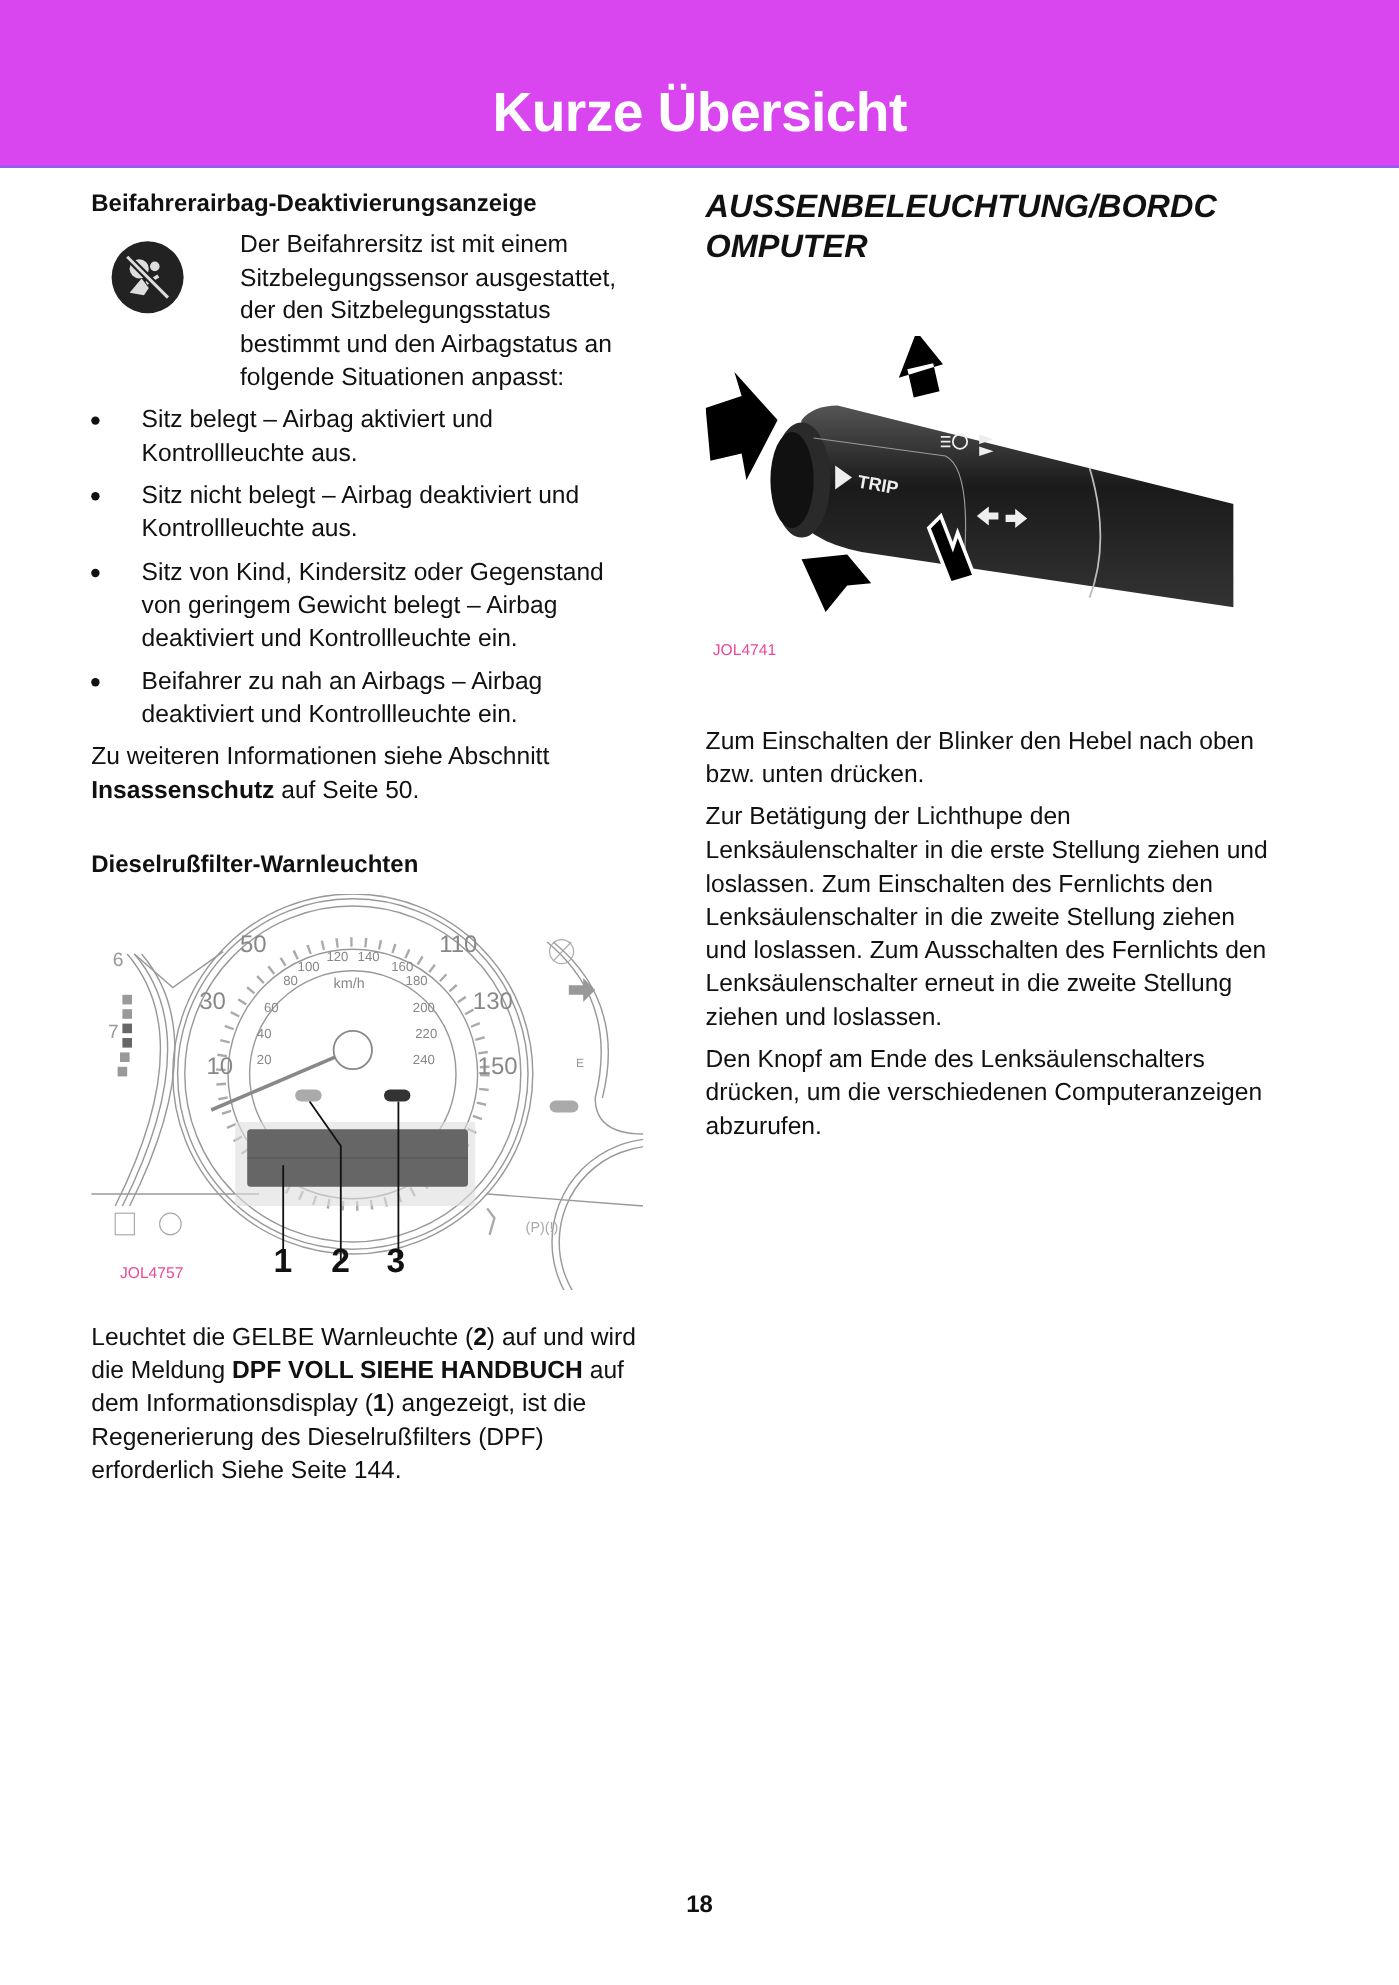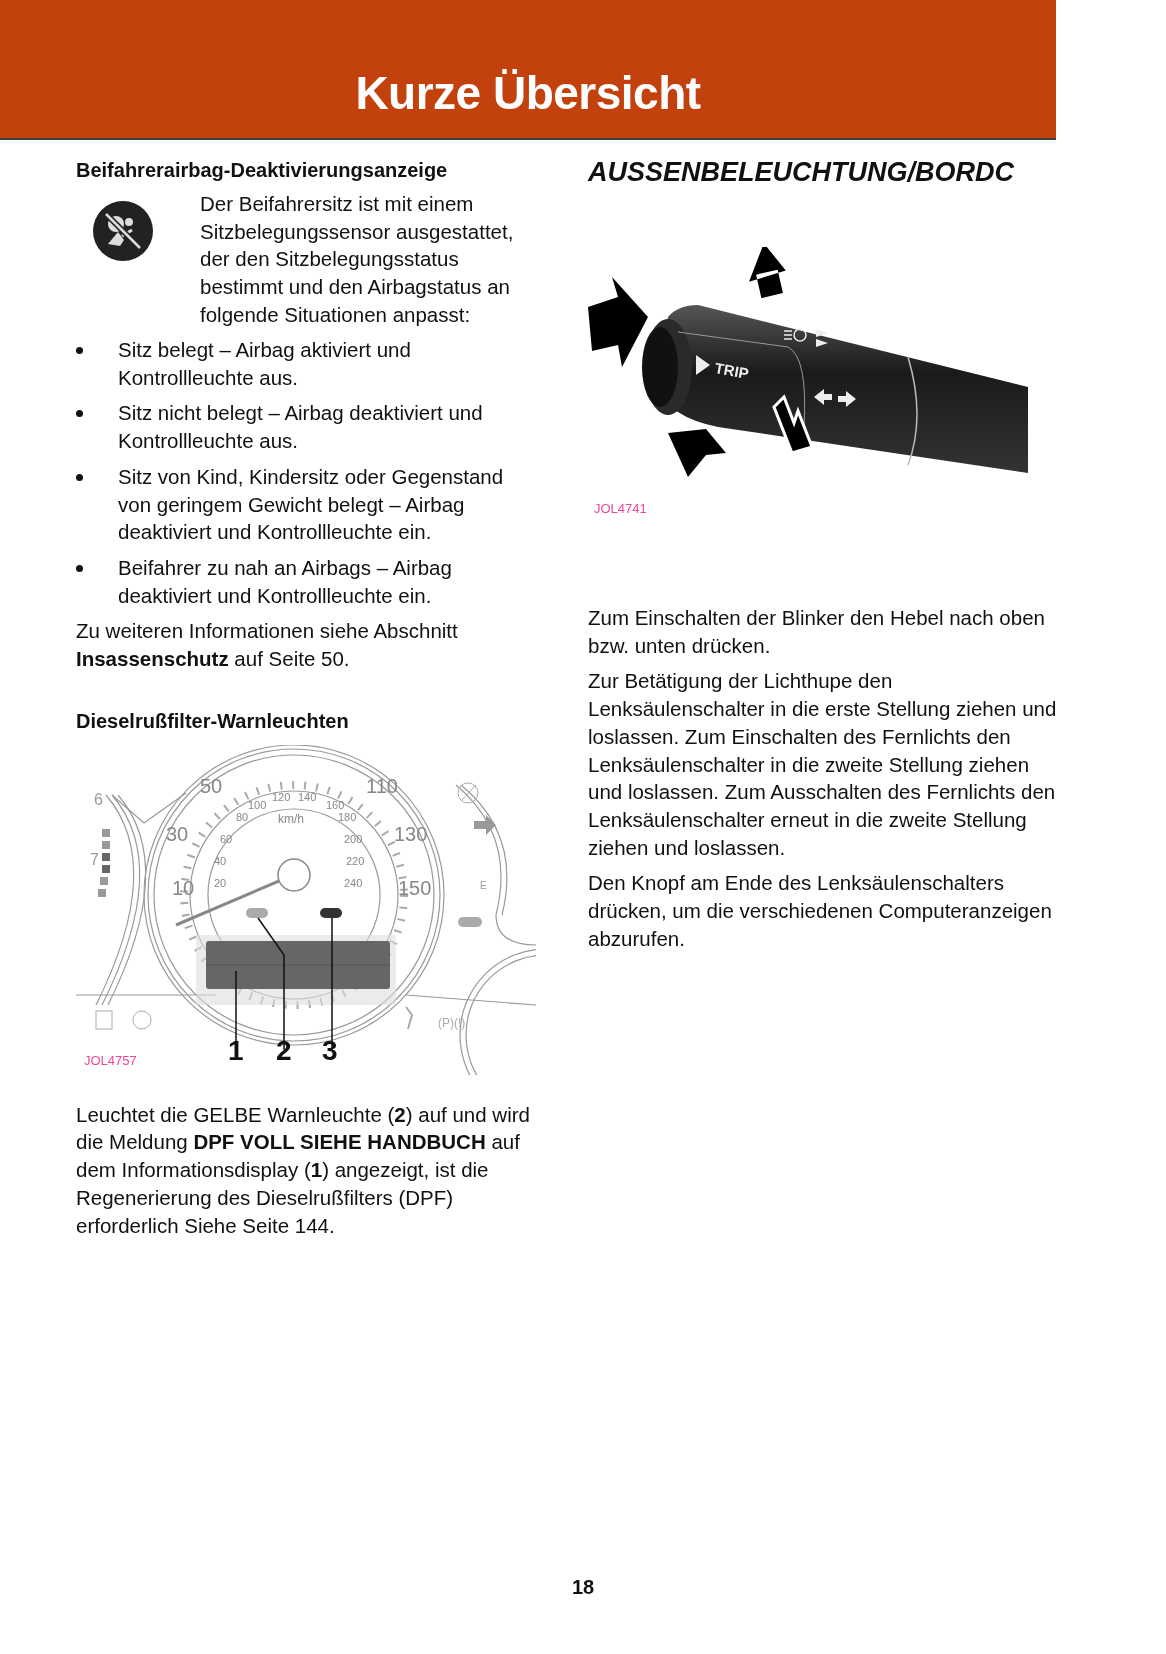--- a/index.html
+++ b/index.html
@@ -1,22 +1,22 @@
 <!DOCTYPE html>
 <html><head>
 <meta charset="utf-8">
 <style>
   html, body { margin: 0; padding: 0; background: #ffffff; }
   body {
     width: 1166px; height: 1654px; position: relative; overflow: hidden;
     font-family: "Liberation Sans", "DejaVu Sans", sans-serif; color: #111;
   }
   .header {
-    position: absolute; left: 0; top: 0; width: 1056px; height: 138px;
-    background: #c2410c; border-bottom: 2px solid #404040;
+    position: absolute; left: 0; top: 0; width: 1166px; height: 138px;
+    background: #d946ef; border-bottom: 2px solid #8b5cf6;
   }
   .header-title {
     position: absolute; left: 0; right: 0; top: 66px; text-align: center;
     color: #fff; font-weight: bold; font-size: 46px; letter-spacing: -0.5px;
   }
   .col-left { position: absolute; left: 76px; top: 156px; width: 460px; }
   .col-right { position: absolute; left: 588px; top: 156px; width: 480px; }
   .subhead { font-weight: bold; font-size: 20px; margin: 0 0 6px 0; line-height: 28px; }
   .p { font-size: 20.5px; line-height: 27.7px; margin: 0 0 8px 0; }
   .intro { position: relative; padding-left: 124px; min-height: 140px; margin-bottom: 6px; }
@@ -151,31 +151,32 @@
 
       <g stroke="#111" stroke-width="1.5" fill="none">
         <line x1="160" y1="226" x2="160" y2="305"></line>
         <polyline points="182,173 208,210 208,305"></polyline>
         <line x1="256" y1="173" x2="256" y2="305"></line>
       </g>
     </svg>
     <span class="callout-num" style="left:152px;top:290px;">1</span>
     <span class="callout-num" style="left:200px;top:290px;">2</span>
     <span class="callout-num" style="left:246px;top:290px;">3</span>
-    <span class="fig-code" style="position:absolute;left:8px;top:308px;">JOL4757</span>
+    <span class="fig-code" style="position:absolute;left:24px;top:308px;">JOL4757</span>
   </div>
 
   <div class="p" style="margin-top:6px;">
     <span>Leuchtet die GELBE Warnleuchte (</span><b>2</b><span>) auf und wird die Meldung </span><b>DPF VOLL SIEHE HANDBUCH</b><span> auf dem Informationsdisplay (</span><b>1</b><span>) angezeigt, ist die Regenerierung des Dieselrußfilters (DPF) erforderlich Siehe Seite 144.</span>
   </div>
 </div>
 
 <div class="col-right">
   <div class="h2">
     <div>AUSSENBELEUCHTUNG/BORDC</div>
+    <div>OMPUTER</div>
   </div>
 
   <div class="figure" style="width:440px;height:340px;margin-top:58px;">
     <svg width="440" height="300" viewBox="0 0 440 300">
 
       <path d="M140 36 L178 30 L160 0 Z M148 30 L170 28 L172 52 L150 54 Z" fill="#000" transform="translate(20,-4) rotate(-8 160 30)"></path>
 
       <path d="M0 60 L30 50 L24 30 L60 70 L34 120 L30 98 L4 104 Z" fill="#000"></path>
 
       <path d="M80 196 L118 192 L138 216 L118 218 L100 240 Z" fill="#000" transform="translate(0,-10)"></path>

